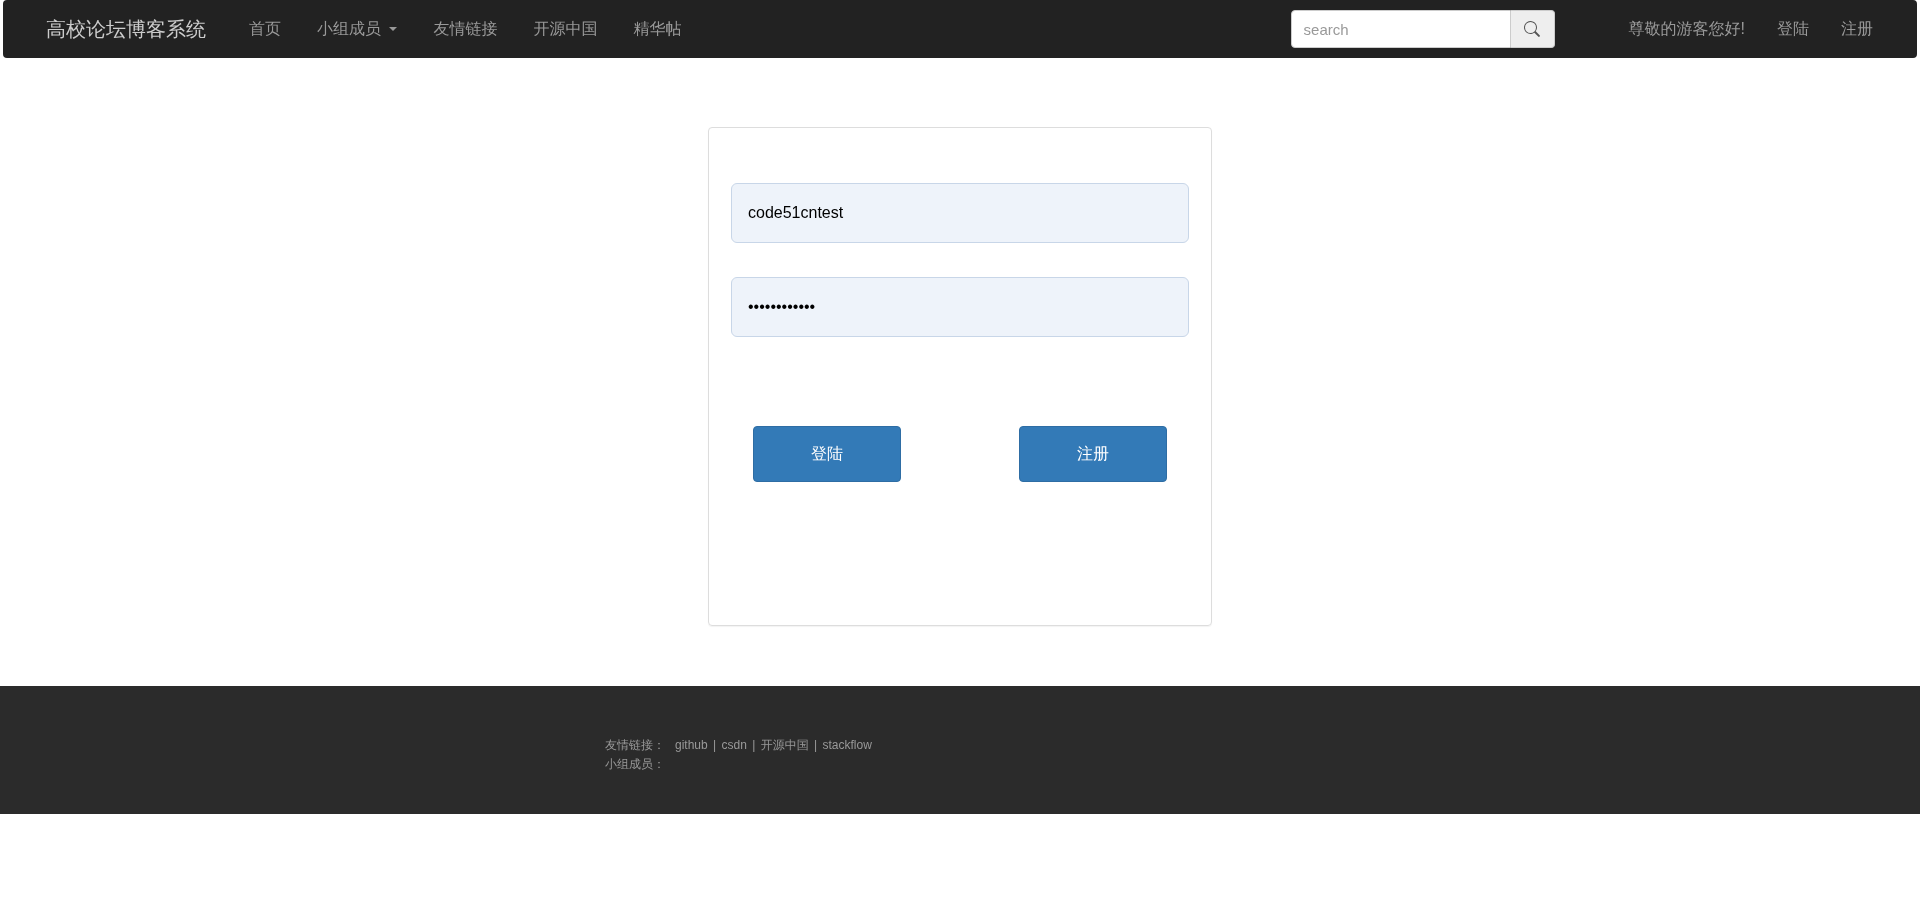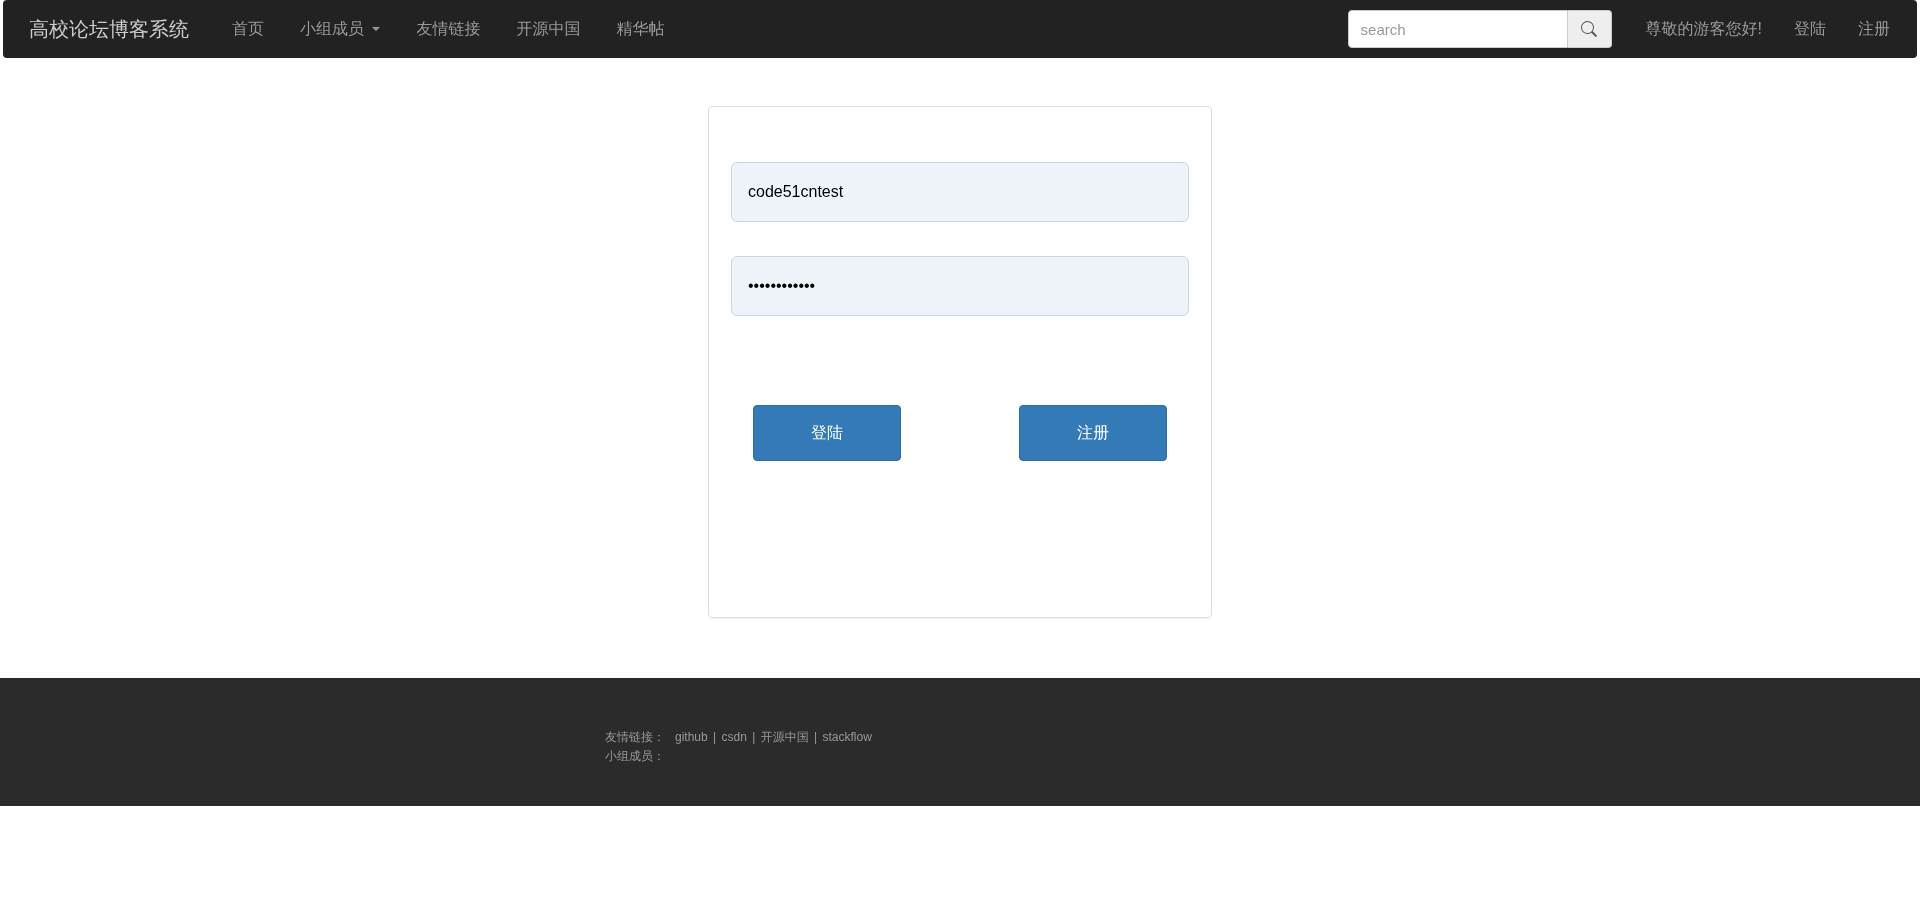--- a/index.html
+++ b/index.html
@@ -13,21 +13,21 @@
       background: #fff;
       color: #333;
     }
     .navbar {
       background: #222;
       border-radius: 4px;
       margin: 0 3px;
       min-height: 58px;
       display: flex;
       align-items: center;
-      padding: 0 11px;
+      padding: 0 28px;
     }
     .navbar-brand {
       color: #ccc;
       font-size: 20px;
       padding: 15px;
       text-decoration: none;
     }
     .navbar-nav {
       display: flex;
       list-style: none;
@@ -51,20 +51,21 @@
       margin-left: 4px;
       vertical-align: middle;
       border-top: 4px solid;
       border-right: 4px solid transparent;
       border-left: 4px solid transparent;
     }
     .navbar-right {
       margin-left: auto;
       display: flex;
       align-items: center;
+      gap: 40px;
     }
     .search-form {
       display: flex;
       margin-right: 18px;
     }
     .search-input {
       width: 220px;
       height: 38px;
       padding: 8px 12px;
       border: 1px solid #ccc;
@@ -99,23 +100,24 @@
     .navbar-right-links a {
       color: #999;
       text-decoration: none;
       padding: 15px 16px;
       font-size: 16px;
       display: block;
     }
     .main-content {
       display: flex;
       justify-content: center;
-      padding-top: 48px;
+      padding-top: 61px;
       min-height: 560px;
       position: relative;
+      margin-top: 8px;
     }
     .login-panel {
       width: 504px;
       border: 1px solid #ddd;
       border-radius: 4px;
       padding: 55px 22px 45px;
       box-shadow: 0 1px 1px rgba(0,0,0,0.05);
       position: relative;
     }
     .form-input {

